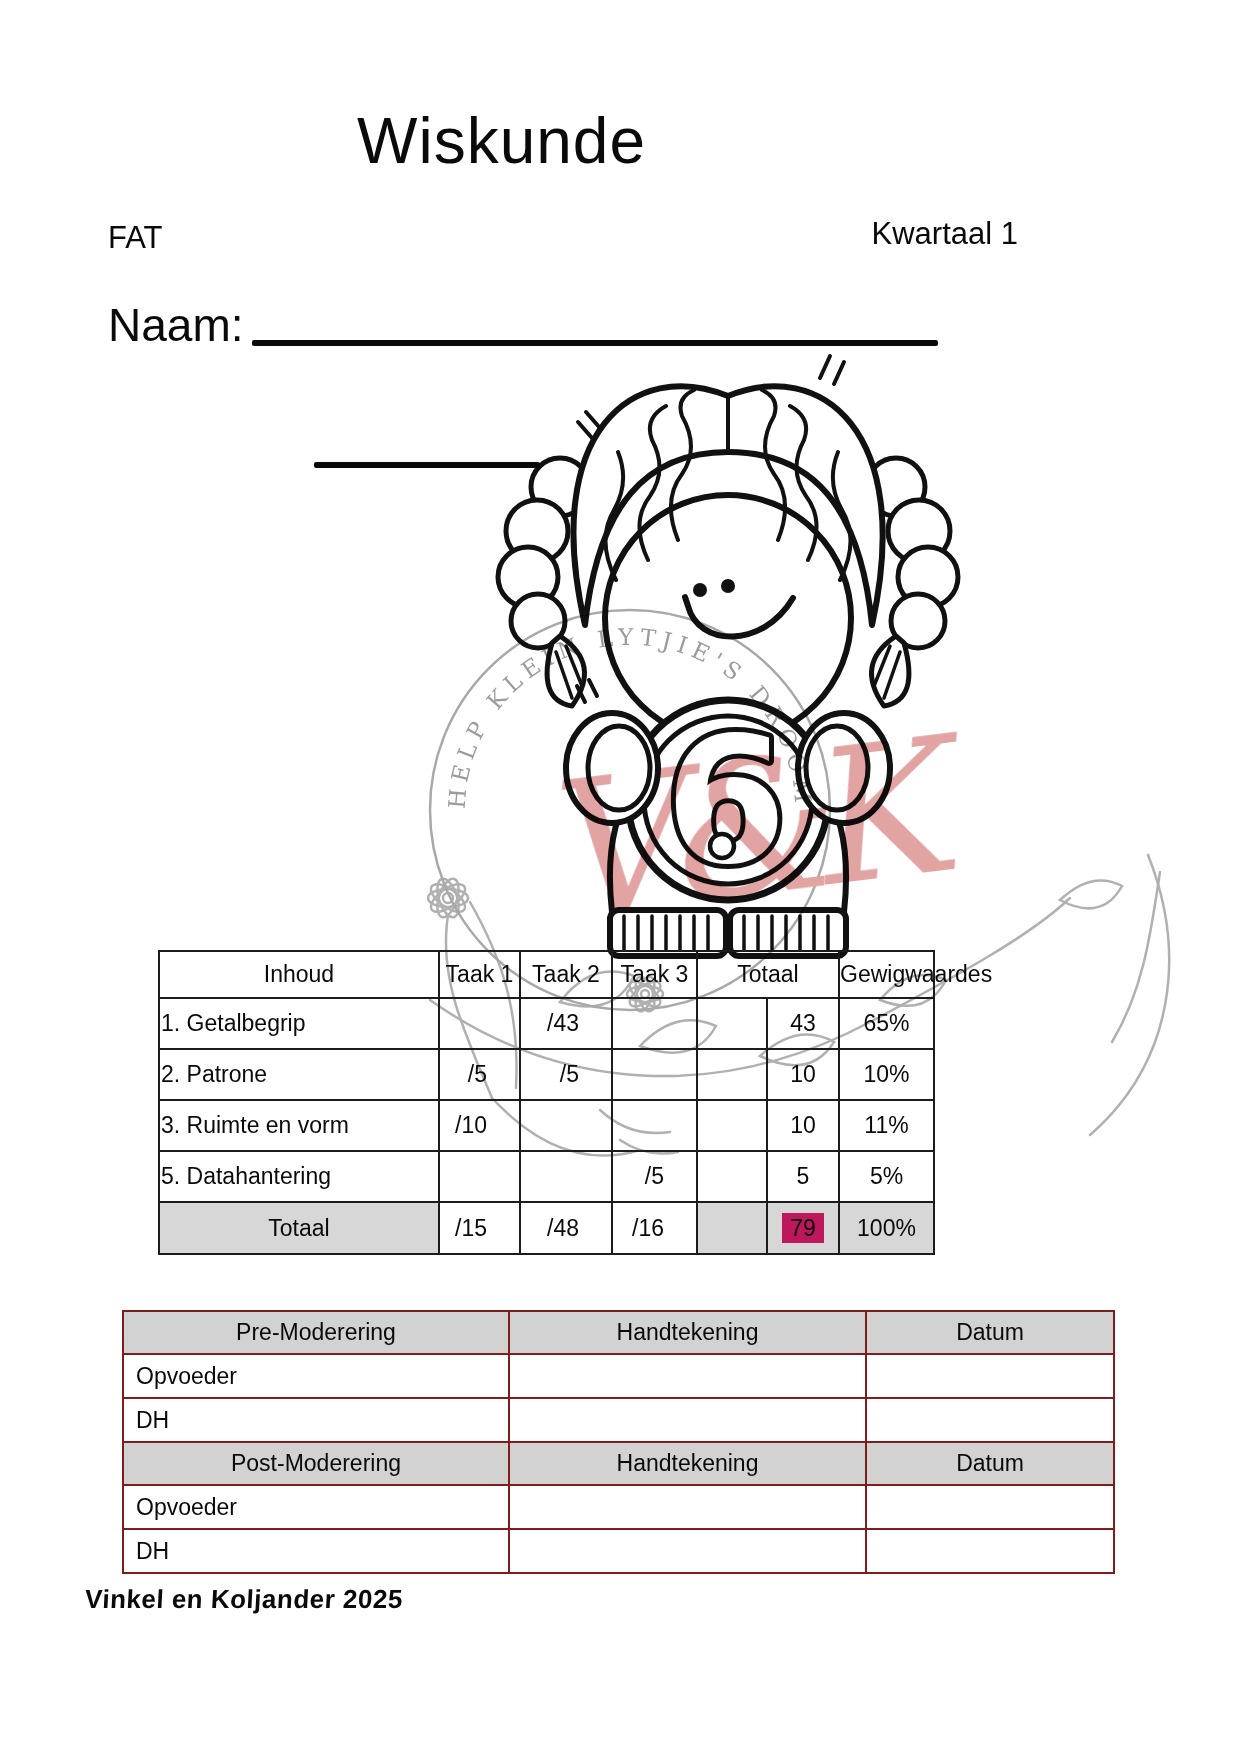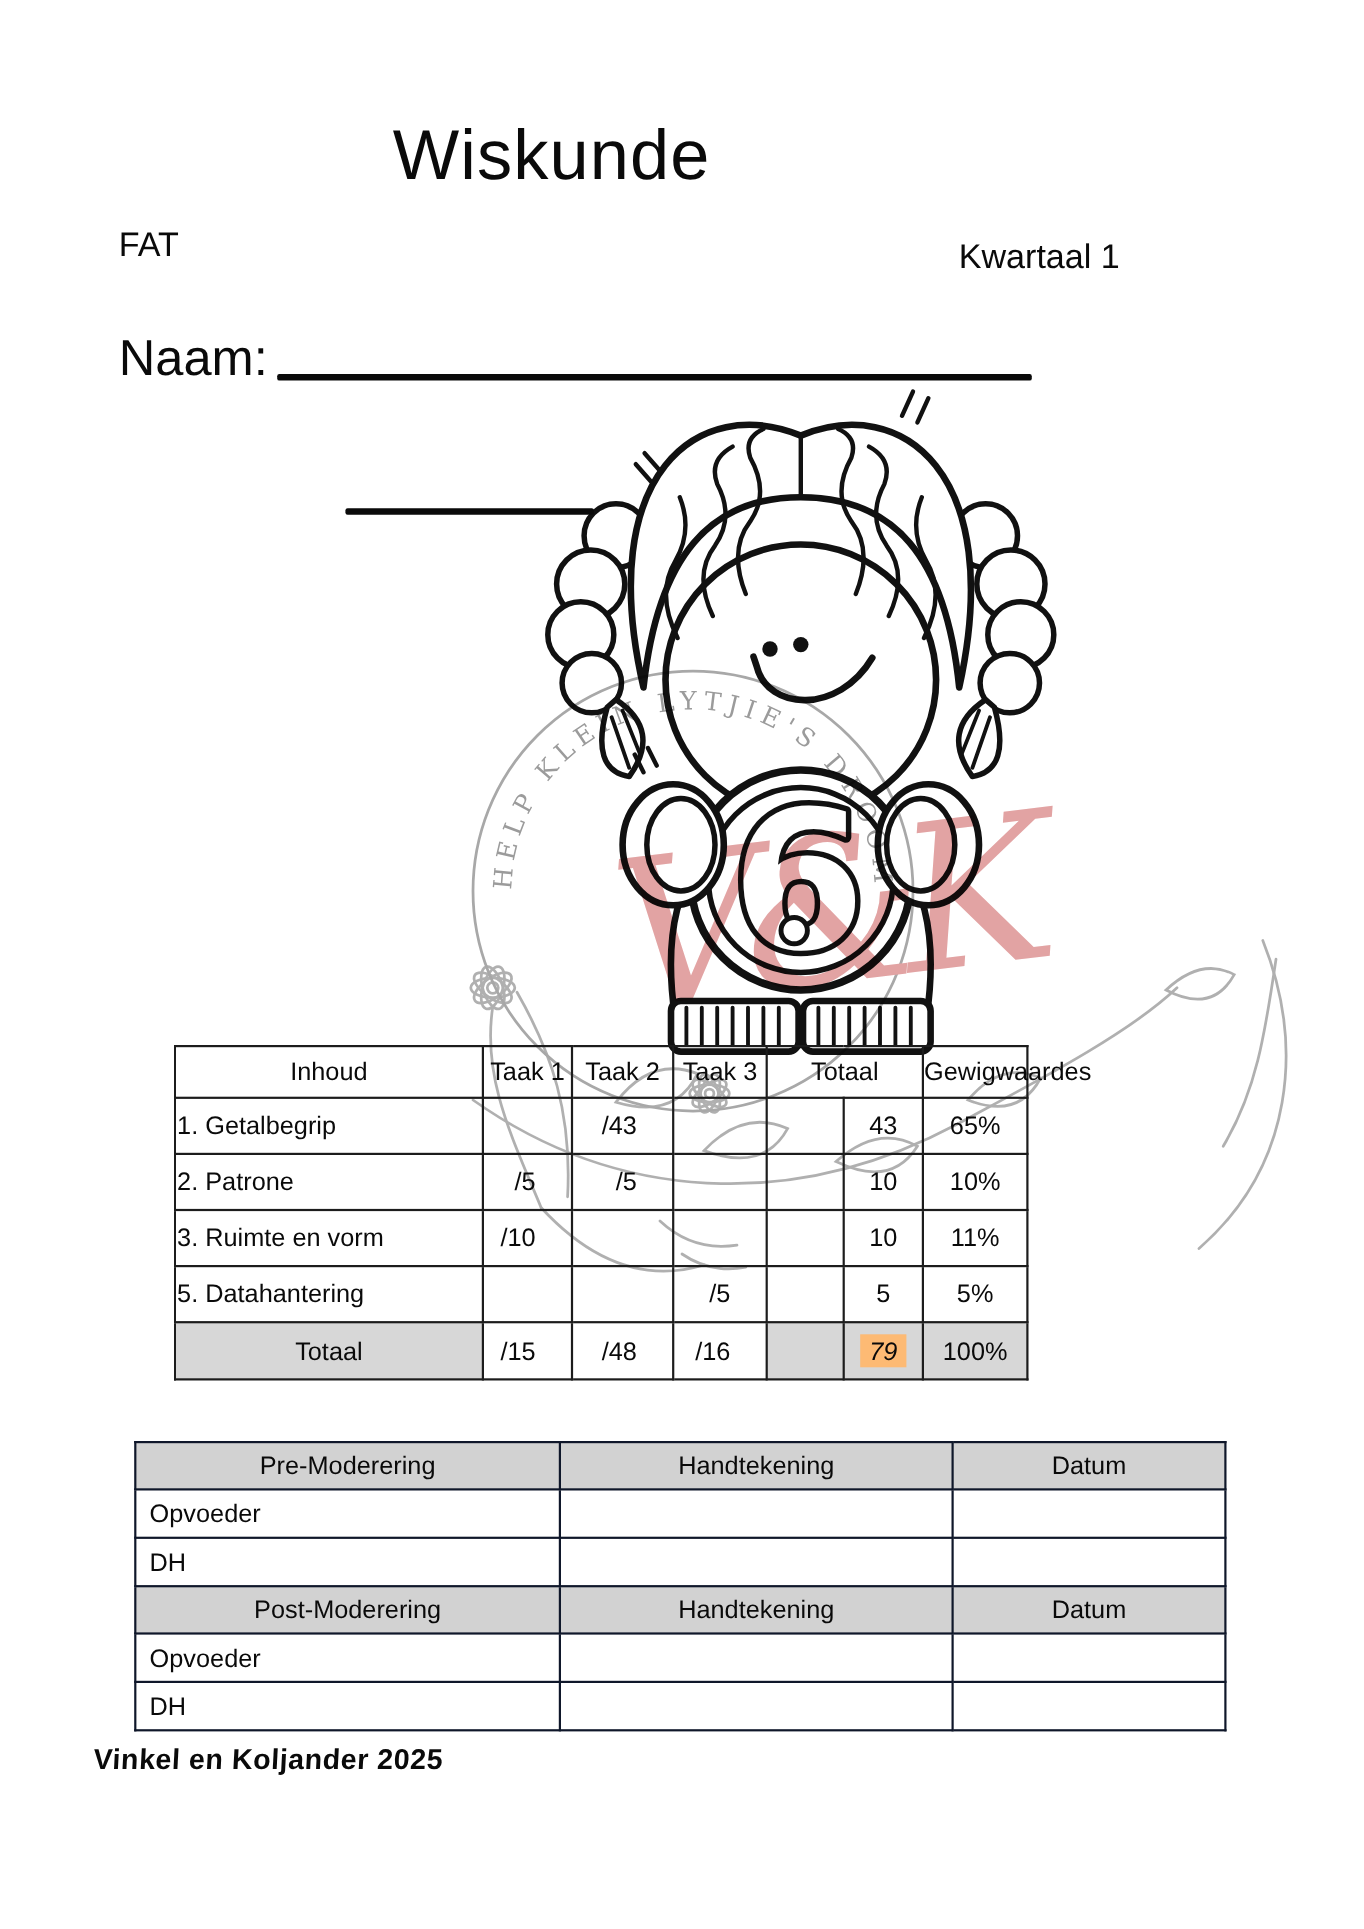--- a/index.html
+++ b/index.html
@@ -1,42 +1,42 @@
 <!DOCTYPE html>
 <html><head>
 <meta charset="utf-8">
 <style>
   html,body{margin:0;padding:0;background:#ffffff;}
   .page{position:relative;width:1240px;height:1754px;background:#fff;overflow:hidden;
         font-family:"Liberation Sans",sans-serif;color:#0a0a0a;}
   .abs{position:absolute;}
   .title{top:104px;left:0;width:1003px;text-align:center;font-size:64px;letter-spacing:1px;font-weight:500;}
-  .meta-left{top:205px;left:108px;font-size:31px;font-weight:500;}
+  .meta-left{top:220px;left:108px;font-size:31px;font-weight:500;}
   .meta-right{top:216px;right:222px;font-size:31px;font-weight:500;}
   .fieldlabel{font-size:46px;font-weight:500;}
   .name-label{top:298px;left:108px;}
   .grade-label{top:418px;left:108px;}
   .rule{background:#0a0a0a;height:6px;border-radius:2px;}
   .name-rule{top:340px;left:252px;width:686px;}
   .grade-rule{top:462px;left:314px;width:226px;}
   svg{display:block;}
   
   table{border-collapse:collapse;table-layout:fixed;}
   .marks{top:950px;left:158px;width:775px;font-size:23px;}
   .marks td{border:2px solid #1c1c1c;height:49px;padding:0;vertical-align:middle;background:transparent;}
   .marks tr.hdr td{height:45px;text-align:center;}
   .marks td.lft{text-align:left;padding-left:1px;}
   .marks td.num{text-align:right;padding-right:32px;}
   .marks td.ctr{text-align:center;}
   .marks tr.tot td{background:#d7d7d7;height:50px;}
   .marks tr.tot td.white{background:transparent;}
-  .hl{background:#fdba74;padding:2px 8px;font-style:italic;}
+  .hl{background:#be185d;padding:2px 8px;}
   
   .mod{top:1310px;left:122px;width:991px;font-size:23px;}
-  .mod td{border:2px solid #0f172a;height:42px;padding:0;vertical-align:middle;background:transparent;margin-left:16px;}
+  .mod td{border:2px solid #7f1d1d;height:42px;padding:0;vertical-align:middle;background:transparent;margin-left:16px;}
   .mod tr.gray td{background:#d2d2d2;text-align:center;height:41px;}
   .mod td.lbl{text-align:left;padding-left:12px;}
   .footer{top:1584px;left:85px;font-size:26px;font-weight:700;letter-spacing:.5px;transform:skewX(-3deg);}
   .artwrap{top:0;left:0;width:1240px;height:1754px;pointer-events:none;}
   .wm{mix-blend-mode:multiply;}
 </style>
 </head>
 <body>
 
 <div class="page">

